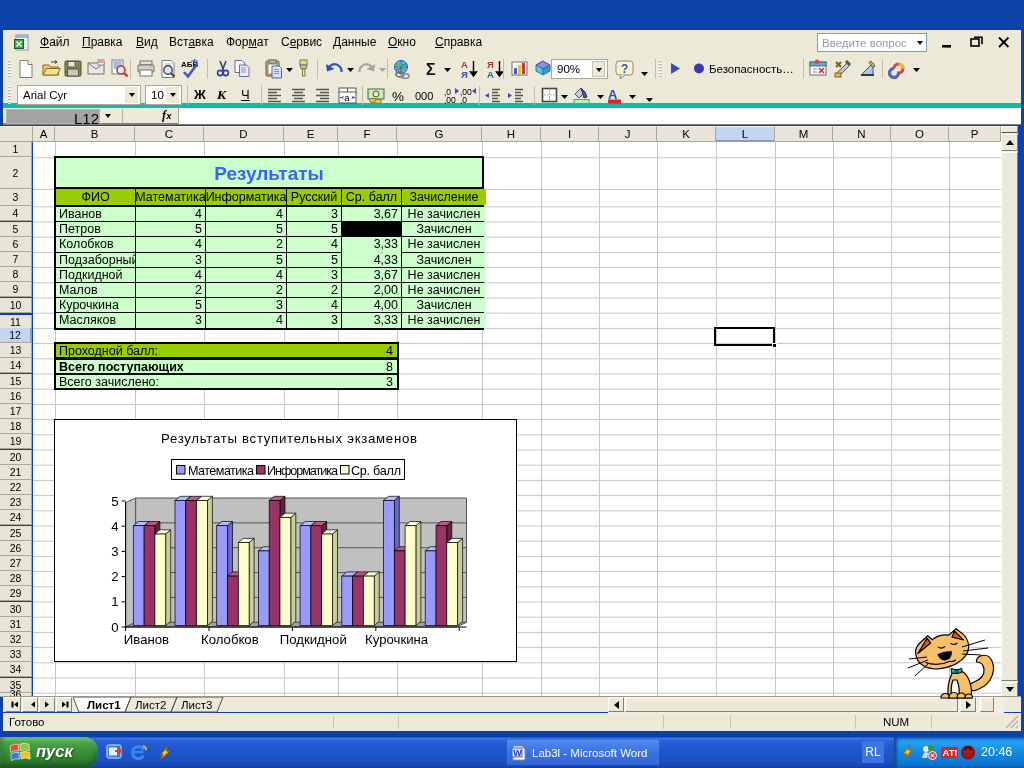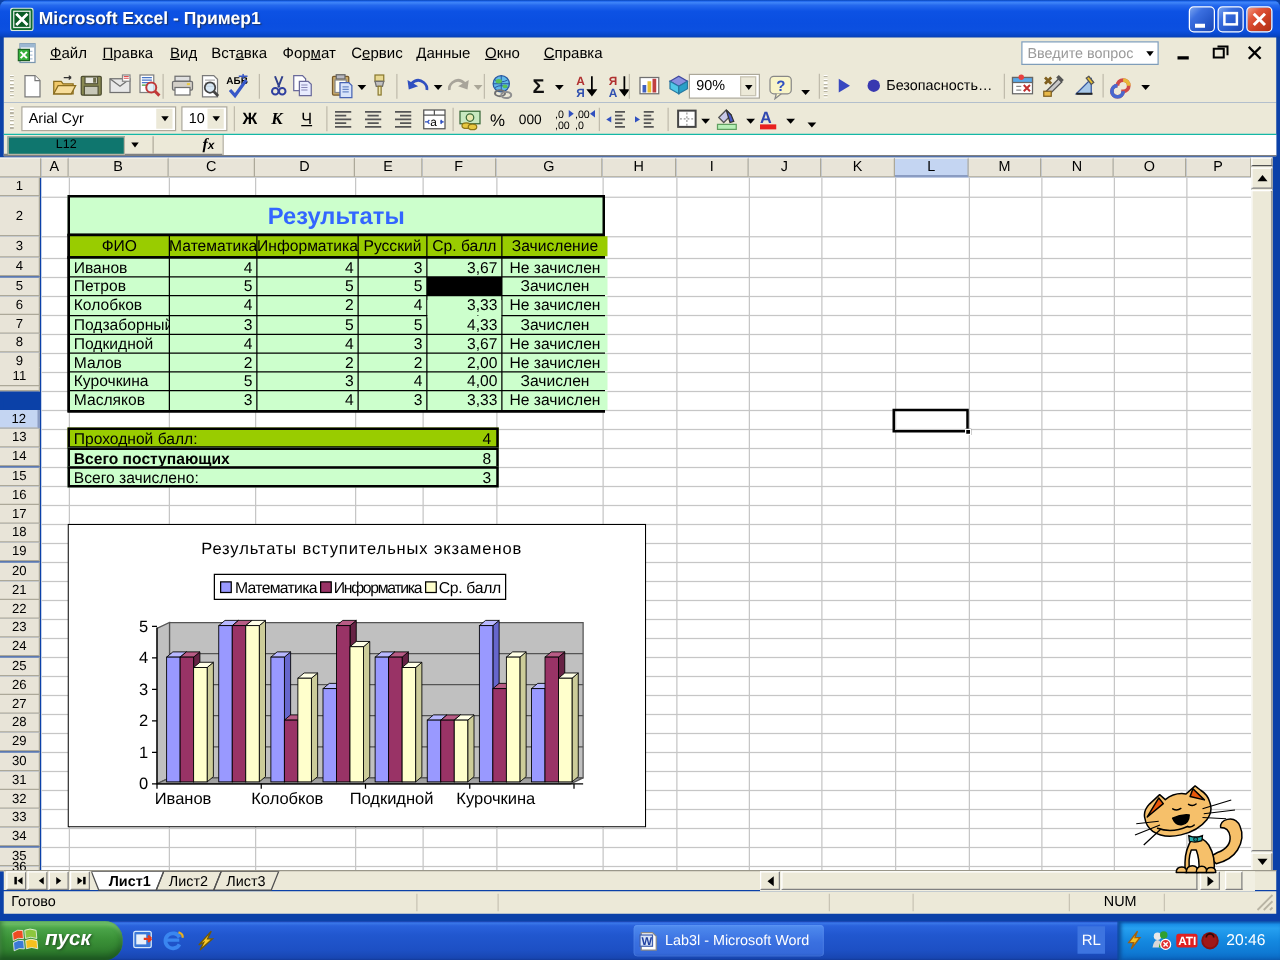--- a/index.html
+++ b/index.html
@@ -10,21 +10,21 @@
  background:linear-gradient(180deg,#0440b0 0%,#2068ee 3%,#3f85f8 7%,#2569ee 14%,#0d52e4 30%,#0a4ee0 62%,#0c50e0 82%,#0846c8 94%,#063eb4 100%);
  border-radius:6px 6px 0 0;}
 #titlebar .txt{position:absolute;left:31px;top:6px;color:#fff;font-size:14px;font-weight:bold;
  text-shadow:1px 1px 1px #1a3468;letter-spacing:0px;}
 .winbtn{position:absolute;top:5px;width:21px;height:21px;border:1px solid #fff;border-radius:4px;}
 .winbtn svg{position:absolute;left:0;top:0;}
 
 #menubar{left:3px;top:30px;width:1018px;height:26px;background:#ece9d8;}
 .menuitem{position:absolute;top:5px;font-size:12px;color:#000;}
 #tool1{left:3px;top:56px;width:1018px;height:26px;background:#ece9d8;}
-#tool2{left:3px;top:82px;width:1018px;height:26px;background:#ece9d8;border-bottom:1px solid #14b8a6;}
+#tool2{left:3px;top:82px;width:1018px;height:26px;background:#ece9d8;border-bottom:5px solid #14b8a6;}
 #fbar{left:3px;top:108px;width:1018px;height:17px;background:#ece9d8;border-bottom:2px solid #808080;}
 .grip{position:absolute;top:4px;width:3px;height:18px;
  background:repeating-linear-gradient(180deg,#fff 0 1px,#b8b4a4 1px 2px,#ece9d8 2px 3px);}
 .tsep{position:absolute;top:3px;width:1px;height:20px;background:#c0bcac;}
 .combo{position:absolute;background:#fff;border:1px solid #aca899;font-size:11.5px;}
 .darr{display:inline-block;width:0;height:0;border-left:3.5px solid transparent;border-right:3.5px solid transparent;border-top:4px solid #000;}
 .ico{position:absolute;top:4px;}
 
 .ch{position:absolute;top:126px;height:16px;background:#e8e4d8;border-right:1px solid #aca899;border-bottom:1px solid #aca899;border-top:1px solid #f6f4ec;
  font-size:11.5px;text-align:center;line-height:15px;color:#000;}
@@ -39,44 +39,20 @@
 #statusbar{left:3px;top:713px;width:1018px;height:18px;background:#ece9d8;font-size:11.5px;}
 
 #taskbar{left:0;top:737px;width:1024px;height:31px;
  background:linear-gradient(180deg,#1f44a8 0,#2a5ed8 2%,#3a77e8 5%,#2a62dc 12%,#2157cf 35%,#1d50c4 75%,#1846b2 95%,#123a9a 100%);}
 .taskbtn{position:absolute;top:3px;height:25px;border-radius:3px;color:#fff;font-size:11.5px;
  background:linear-gradient(180deg,#5591f2 0,#4b86ec 10%,#3a70e0 55%,#3569da 90%,#2c5cc8 100%);
  box-shadow:inset 0 0 1px #79a8f8;display:flex;align-items:center;}
 </style></head><body>
 <div id="screen">
 <div class="abs" style="left:0;top:0;width:1024px;height:768px;background:#0b41a8;"></div>
-<div class="abs" id="titlebar">
-      <span class="txt">Microsoft Excel - Пример1</span>
-
-  <svg class="abs" style="left:8px;top:6px" width="19" height="19" viewBox="0 0 19 19">
-   <rect x="0.5" y="0.5" width="18" height="18" rx="2" fill="#0e6b2e" stroke="#d9e8dc"></rect>
-   <rect x="3" y="3" width="13" height="13" fill="#0a5c26" stroke="#e8f0e8" stroke-width="1"></rect>
-   <path d="M5 5 L14 14 M14 5 L5 14" stroke="#fff" stroke-width="2.2"></path>
-  </svg>
-  <div class="winbtn" style="right:52px;background:linear-gradient(135deg,#7ba5f0 0%,#3b6fe0 30%,#2456c8 70%,#1a46b4 100%);">
-    <svg width="21" height="21">
-          <rect x="4" y="13" width="8" height="3.2" fill="#fff"></rect>
-        </svg>
-      </div>
-  <div class="winbtn" style="right:29px;background:linear-gradient(135deg,#7ba5f0 0%,#3b6fe0 30%,#2456c8 70%,#1a46b4 100%);">
-    <svg width="21" height="21">
-          <rect x="4.5" y="4.5" width="10" height="9" fill="none" stroke="#fff" stroke-width="2"></rect>
-        </svg>
-      </div>
-  <div class="winbtn" style="right:6px;background:linear-gradient(135deg,#f0a088 0%,#e2573c 30%,#cc4024 60%,#b03014 100%);">
-    <svg width="21" height="21">
-          <path d="M5 5 L14 14 M14 5 L5 14" stroke="#fff" stroke-width="2.4"></path>
-        </svg>
-      </div>
-</div>
 <div class="abs" style="left:0;top:30px;width:3px;height:707px;background:#0b41a8;"></div>
 <div class="abs" style="left:1021px;top:30px;width:3px;height:707px;background:#0b41a8;"></div>
 <div class="abs" style="left:0;top:731px;width:1024px;height:6px;background:#0b41a8;"></div>
 
 <div class="abs" id="menubar">
 <svg class="abs" style="left:11px;top:4px" width="17" height="17" viewBox="0 0 17 17">
  <rect x="2" y="1" width="12" height="15" fill="#fff" stroke="#7a96af"></rect>
  <rect x="2" y="1" width="12" height="3" fill="#9db8d2"></rect>
  <path d="M4 7h8M4 10h8M4 13h8" stroke="#b0c4d8" stroke-width="1"></path>
  <rect x="0.5" y="5.5" width="9" height="9" fill="#35b03a" stroke="#1a6020"></rect>
@@ -366,21 +342,21 @@
 <path d="M330 9 l7 0 l-3.5 4 z" fill="#000"></path>
 <g transform="translate(340,0)">
           <text x="1" y="12.5" font-size="13" font-weight="bold" fill="#3048b0" font-family="Liberation Serif">А</text>
           <rect x="1" y="13.5" width="13" height="4" fill="#e82020"></rect>
         </g>
 <path d="M362 9 l7 0 l-3.5 4 z" fill="#000"></path>
 <path d="M379 12 l7 0 l-3.5 4 z" fill="#000"></path>
 </svg>
 </div>
 <div class="abs" id="fbar">
-<div class="abs" style="left:3px;top:1px;width:94px;height:15px;background:#0f766e;border:1px solid #b8b4a4;text-align:center;font-size:10px;">L12</div>
+<div class="abs" style="left:3px;top:1px;width:94px;height:15px;background:#a3a3a3;border:1px solid #b8b4a4;text-align:right;font-size:15px;">L12</div>
 <span class="darr" style="position:absolute;left:102px;top:6px;"></span>
 <div class="abs" style="left:119px;top:1px;width:1px;height:14px;background:#b0ac9c"></div>
 <span class="abs" style="left:159px;top:0px;font-size:12.5px;font-style:italic;font-weight:bold;font-family:'Liberation Serif',serif;">f<span style="font-size:9.5px">x</span></span>
 <div class="abs" style="left:175px;top:0px;width:843px;height:16px;background:#fff;border-left:1px solid #b0ac9c;"></div>
 </div>
 <div class="ch" style="left:0px;width:33px;"></div>
 <div class="ch" style="left:33px;width:22px;">A</div>
 <div class="ch" style="left:55px;width:80px;">B</div>
 <div class="ch" style="left:135px;width:69px;">C</div>
 <div class="ch" style="left:204px;width:80px;">D</div>
@@ -452,21 +428,21 @@
 <div class="rh" style="top:142px;height:15.300000000000011px;">1</div>
 <div class="rh" style="top:157.3px;height:31.599999999999994px;">2</div>
 <div class="rh" style="top:188.9px;height:17.400000000000006px;">3</div>
 <div class="rh" style="top:206.3px;height:15.199999999999989px;">4</div>
 <div class="rh" style="top:221.5px;height:15.199999999999989px;">5</div>
 <div class="rh" style="top:236.7px;height:15.200000000000017px;">6</div>
 <div class="rh" style="top:251.9px;height:15.200000000000017px;">7</div>
 <div class="rh" style="top:267.1px;height:15.199999999999989px;">8</div>
 <div class="rh" style="top:282.3px;height:15.199999999999989px;">9</div>
 <div class="rh" style="top:297.5px;height:15.199999999999989px;">10</div>
-<div class="rh" style="top:294px;height:15.199999999999989px;">11</div>
+<div class="rh" style="top:315px;height:15.199999999999989px;">11</div>
 <div class="rh rhsel" style="top:327.9px;height:15.200000000000045px;">12</div>
 <div class="rh" style="top:343.1px;height:15.199999999999989px;">13</div>
 <div class="rh" style="top:358.3px;height:15.199999999999989px;">14</div>
 <div class="rh" style="top:373.5px;height:15.199999999999989px;">15</div>
 <div class="rh" style="top:388.7px;height:15.199999999999989px;">16</div>
 <div class="rh" style="top:403.9px;height:15.200000000000045px;">17</div>
 <div class="rh" style="top:419.1px;height:15.199999999999989px;">18</div>
 <div class="rh" style="top:434.3px;height:15.199999999999989px;">19</div>
 <div class="rh" style="top:449.5px;height:15.199999999999989px;">20</div>
 <div class="rh" style="top:464.7px;height:15.199999999999989px;">21</div>

